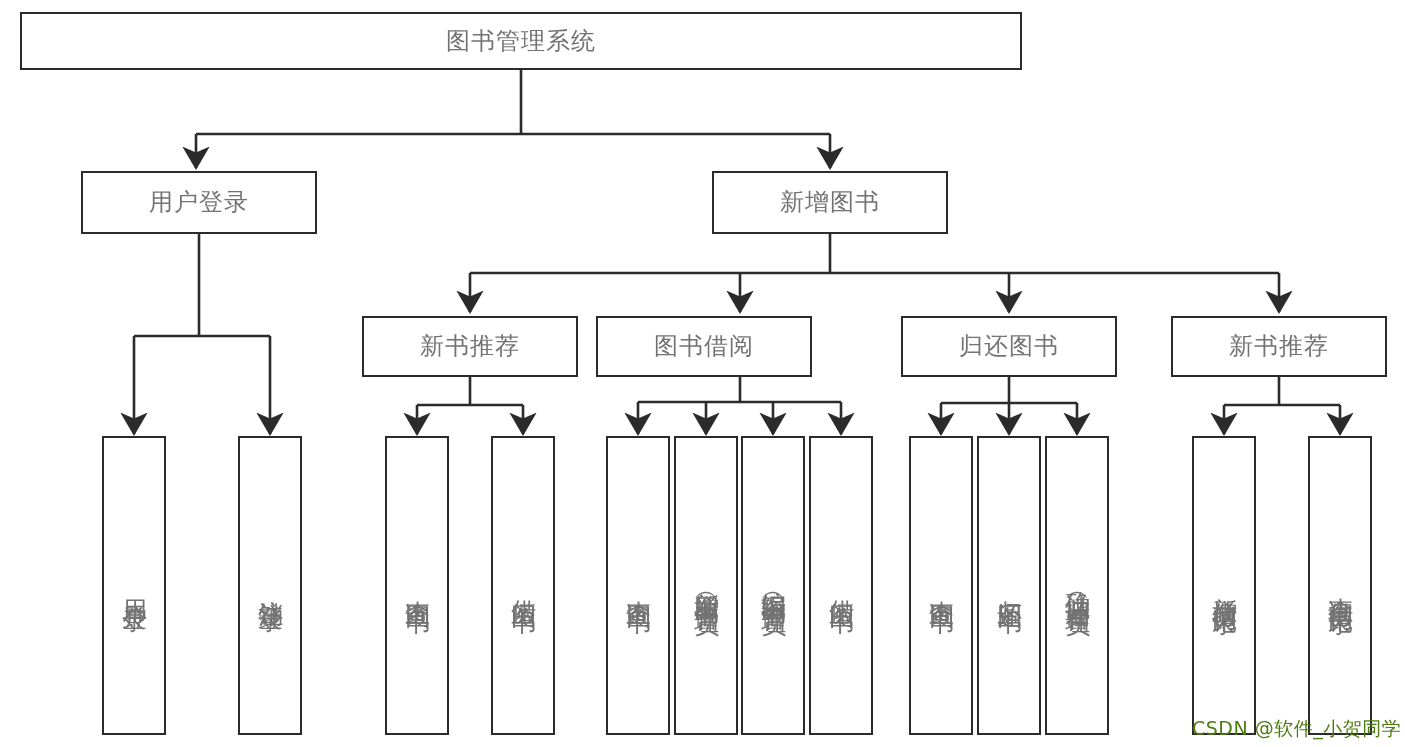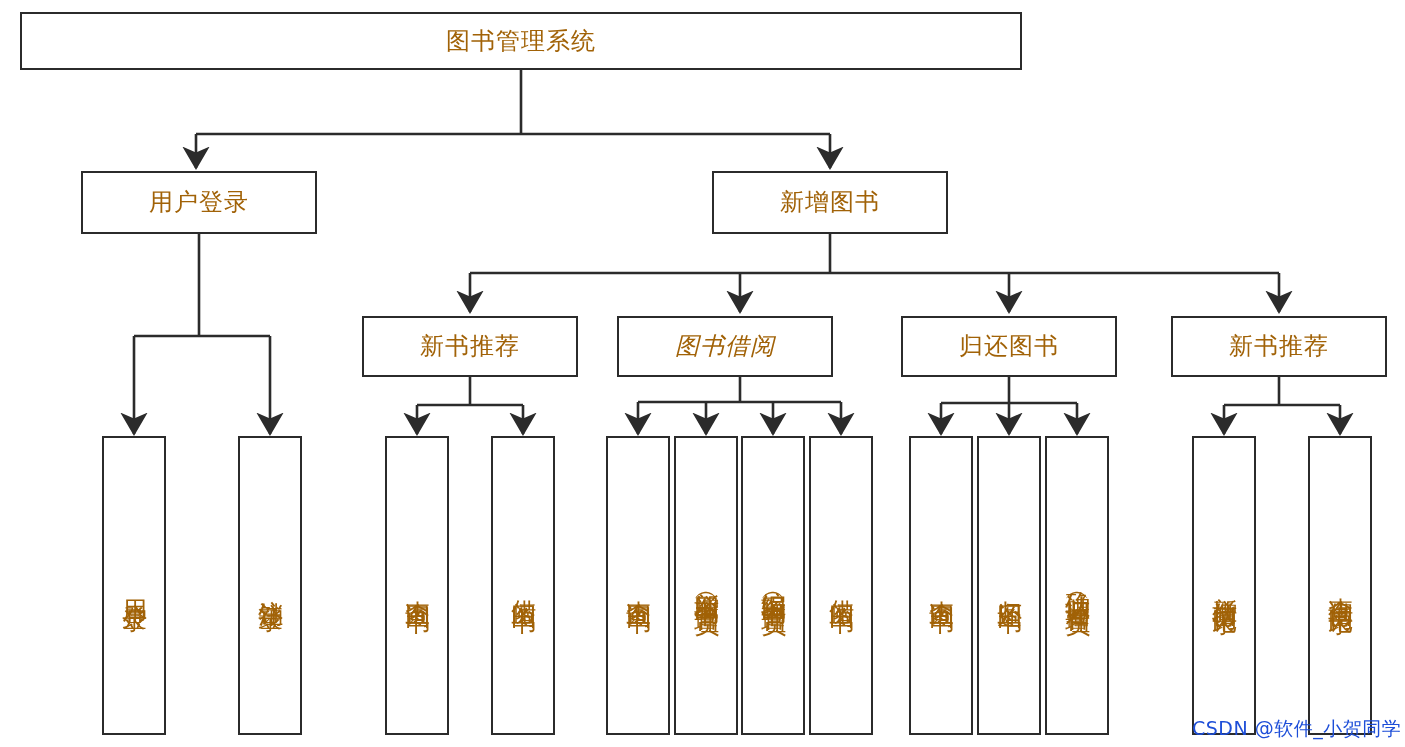--- a/index.html
+++ b/index.html
@@ -29,21 +29,21 @@
   }
   .node {
     position: absolute;
     box-sizing: border-box;
     background: #ffffff;
     border: 2.5px solid #2b2b2b;
     display: flex;
     align-items: center;
     justify-content: center;
     text-align: center;
-    color: #a16207;
+    color: #737373;
   }
   .node.horiz {
     font-size: 24px;
     letter-spacing: 1px;
     line-height: 1.1;
   }
   .node.vert {
     writing-mode: vertical-rl;
     text-orientation: upright;
     font-size: 25px;
@@ -53,21 +53,21 @@
   }
   .node.vert .vtext {
     writing-mode: vertical-rl;
     text-orientation: upright;
     white-space: nowrap;
     display: block;
   }
   .watermark {
     position: absolute;
     font-size: 19px;
-    color: #1d4ed8;
+    color: #4d7c0f;
     white-space: nowrap;
     letter-spacing: 0.5px;
   }
 </style>
 </head>
 <body>
 
 <div id="diagram-root">
 
   <svg class="connectors" viewBox="0 0 1405 747" xmlns="http://www.w3.org/2000/svg">
@@ -130,21 +130,21 @@
   <div class="node horiz" style="left:81px; top:171px; width:236px; height:63px;">
     <span>用户登录</span>
   </div>
   <div class="node horiz" style="left:712px; top:171px; width:236px; height:63px;">
     <span>新增图书</span>
   </div>
 
   <div class="node horiz" style="left:362px; top:316px; width:216px; height:61px;">
     <span>新书推荐</span>
   </div>
-  <div class="node horiz" style="left:617px; top:316px; width:216px; height:61px;font-style:italic;">
+  <div class="node horiz" style="left:596px; top:316px; width:216px; height:61px;">
     <span>图书借阅</span>
   </div>
   <div class="node horiz" style="left:901px; top:316px; width:216px; height:61px;">
     <span>归还图书</span>
   </div>
   <div class="node horiz" style="left:1171px; top:316px; width:216px; height:61px;">
     <span>新书推荐</span>
   </div>
 
   <div class="node vert" style="left:102px; top:436px; width:64px; height:299px;">

